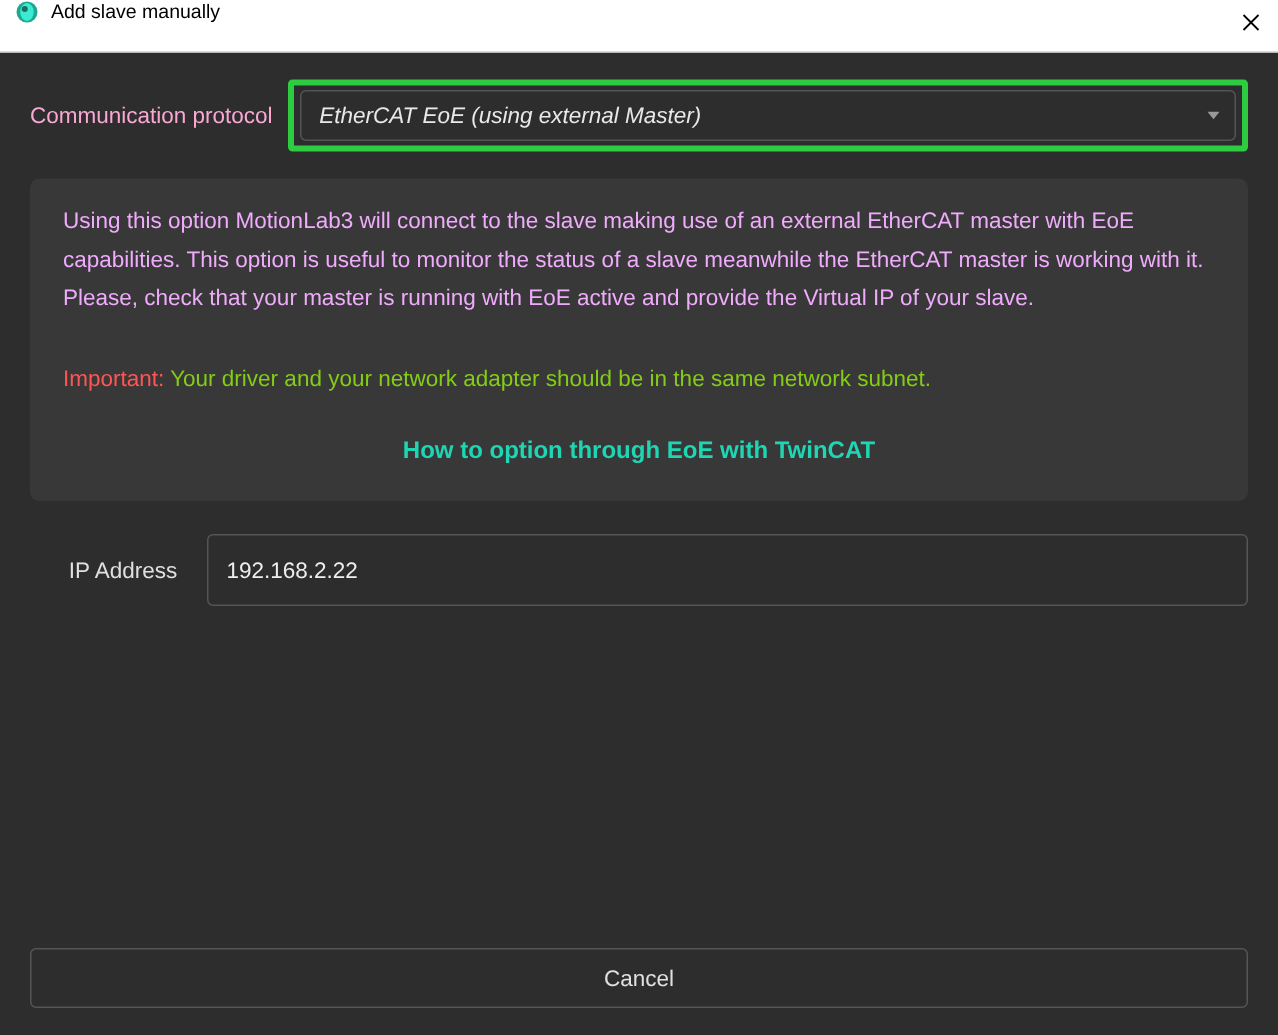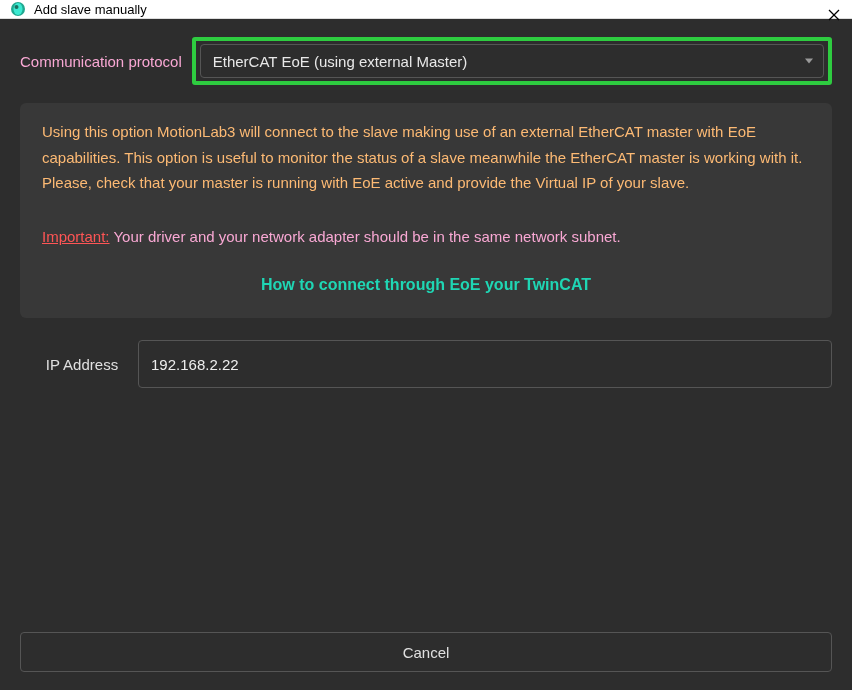--- a/index.html
+++ b/index.html
@@ -4,24 +4,24 @@
   <style>
     * { box-sizing: border-box; margin: 0; padding: 0; }
     body {
       width: 852px;
       height: 690px;
       background: #2d2d2d;
       font-family: "Segoe UI", Arial, sans-serif;
       overflow: hidden;
     }
     .titlebar {
-      height: 19px;
+      height: 35px;
       background: #ffffff;
       display: flex;
-      align-items: center;
+      align-items: flex-start;
       padding: 0 10px;
       border-bottom: 1px solid #ddd;
       position: relative;
     }
     .titlebar-icon {
       width: 16px;
       height: 16px;
       margin-right: 8px;
     }
     .titlebar-title {
@@ -61,44 +61,45 @@
       background: #2d2d2d;
       border: 1px solid #555;
       border-radius: 4px;
       padding: 6px 12px;
       height: 34px;
       display: flex;
       align-items: center;
       position: relative;
       font-size: 15px;
       color: #e8e8e8;
+      font-style: italic;
     }
     .protocol-select-inner::after {
       content: "";
       position: absolute;
       right: 10px;
       top: 50%;
       transform: translateY(-50%);
       width: 0; height: 0;
       border-left: 4px solid transparent;
       border-right: 4px solid transparent;
       border-top: 5px solid #999;
     }
     .info-panel {
       background: #383838;
       border-radius: 6px;
       margin-top: 18px;
       padding: 16px 22px 20px 22px;
       line-height: 1.7;
       font-size: 15px;
     }
-    .info-text { color: #fdba74; }
+    .info-text { color: #f0abfc; }
     .important-row { margin-top: 28px; font-size: 15px; }
-    .important-label { color: #ff5555; text-decoration: underline; }
-    .important-text { color: #f9a8d4; }
+    .important-label { color: #ff5555; }
+    .important-text { color: #84cc16; }
     .help-link {
       display: block;
       text-align: center;
       margin-top: 22px;
       font-size: 16px;
       font-weight: bold;
       color: #1fd6b4;
       cursor: pointer;
     }
     .ip-row {
@@ -175,21 +176,21 @@
         <span>EtherCAT EoE (using external Master)</span>
       </div>
     </div>
   </div>
 
   <div class="info-panel">
     <div class="info-text">Using this option MotionLab3 will connect to the slave making use of an external EtherCAT master with EoE capabilities. This option is useful to monitor the status of a slave meanwhile the EtherCAT master is working with it. Please, check that your master is running with EoE active and provide the Virtual IP of your slave.</div>
     <div class="important-row">
       <span class="important-label">Important:</span><span class="important-text"> Your driver and your network adapter should be in the same network subnet.</span>
     </div>
-    <span class="help-link">How to connect through EoE your TwinCAT</span>
+    <span class="help-link">How to option through EoE with TwinCAT</span>
   </div>
 
   <div class="ip-row">
     <span class="ip-label">IP Address</span>
     <input class="ip-input" type="text" value="192.168.2.22" style="">
   </div>
 
 </div>
 
 <div class="button-row">

